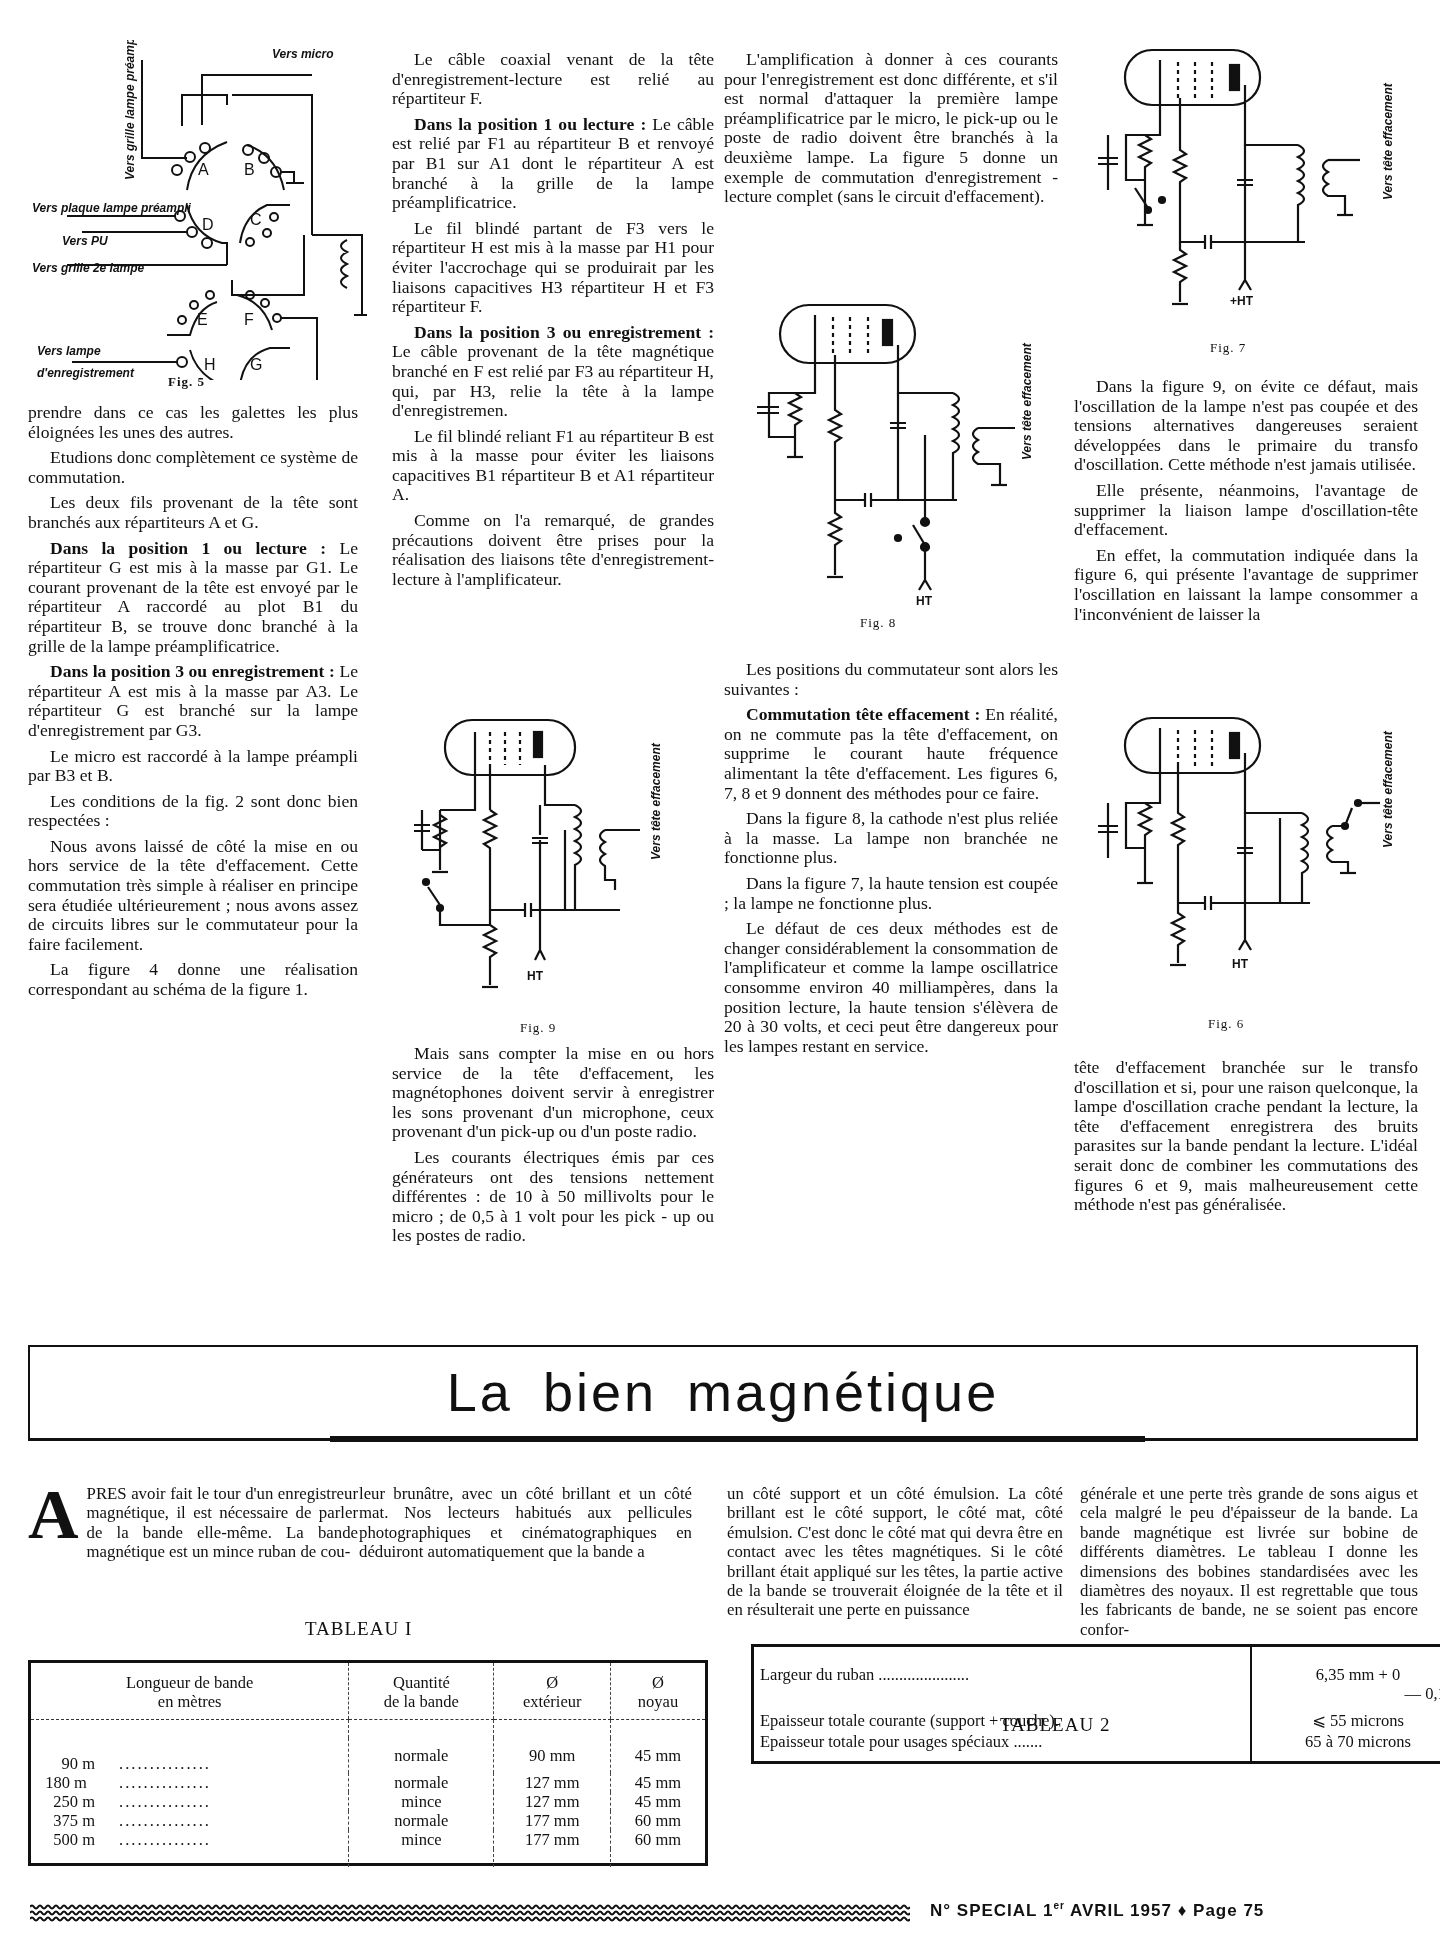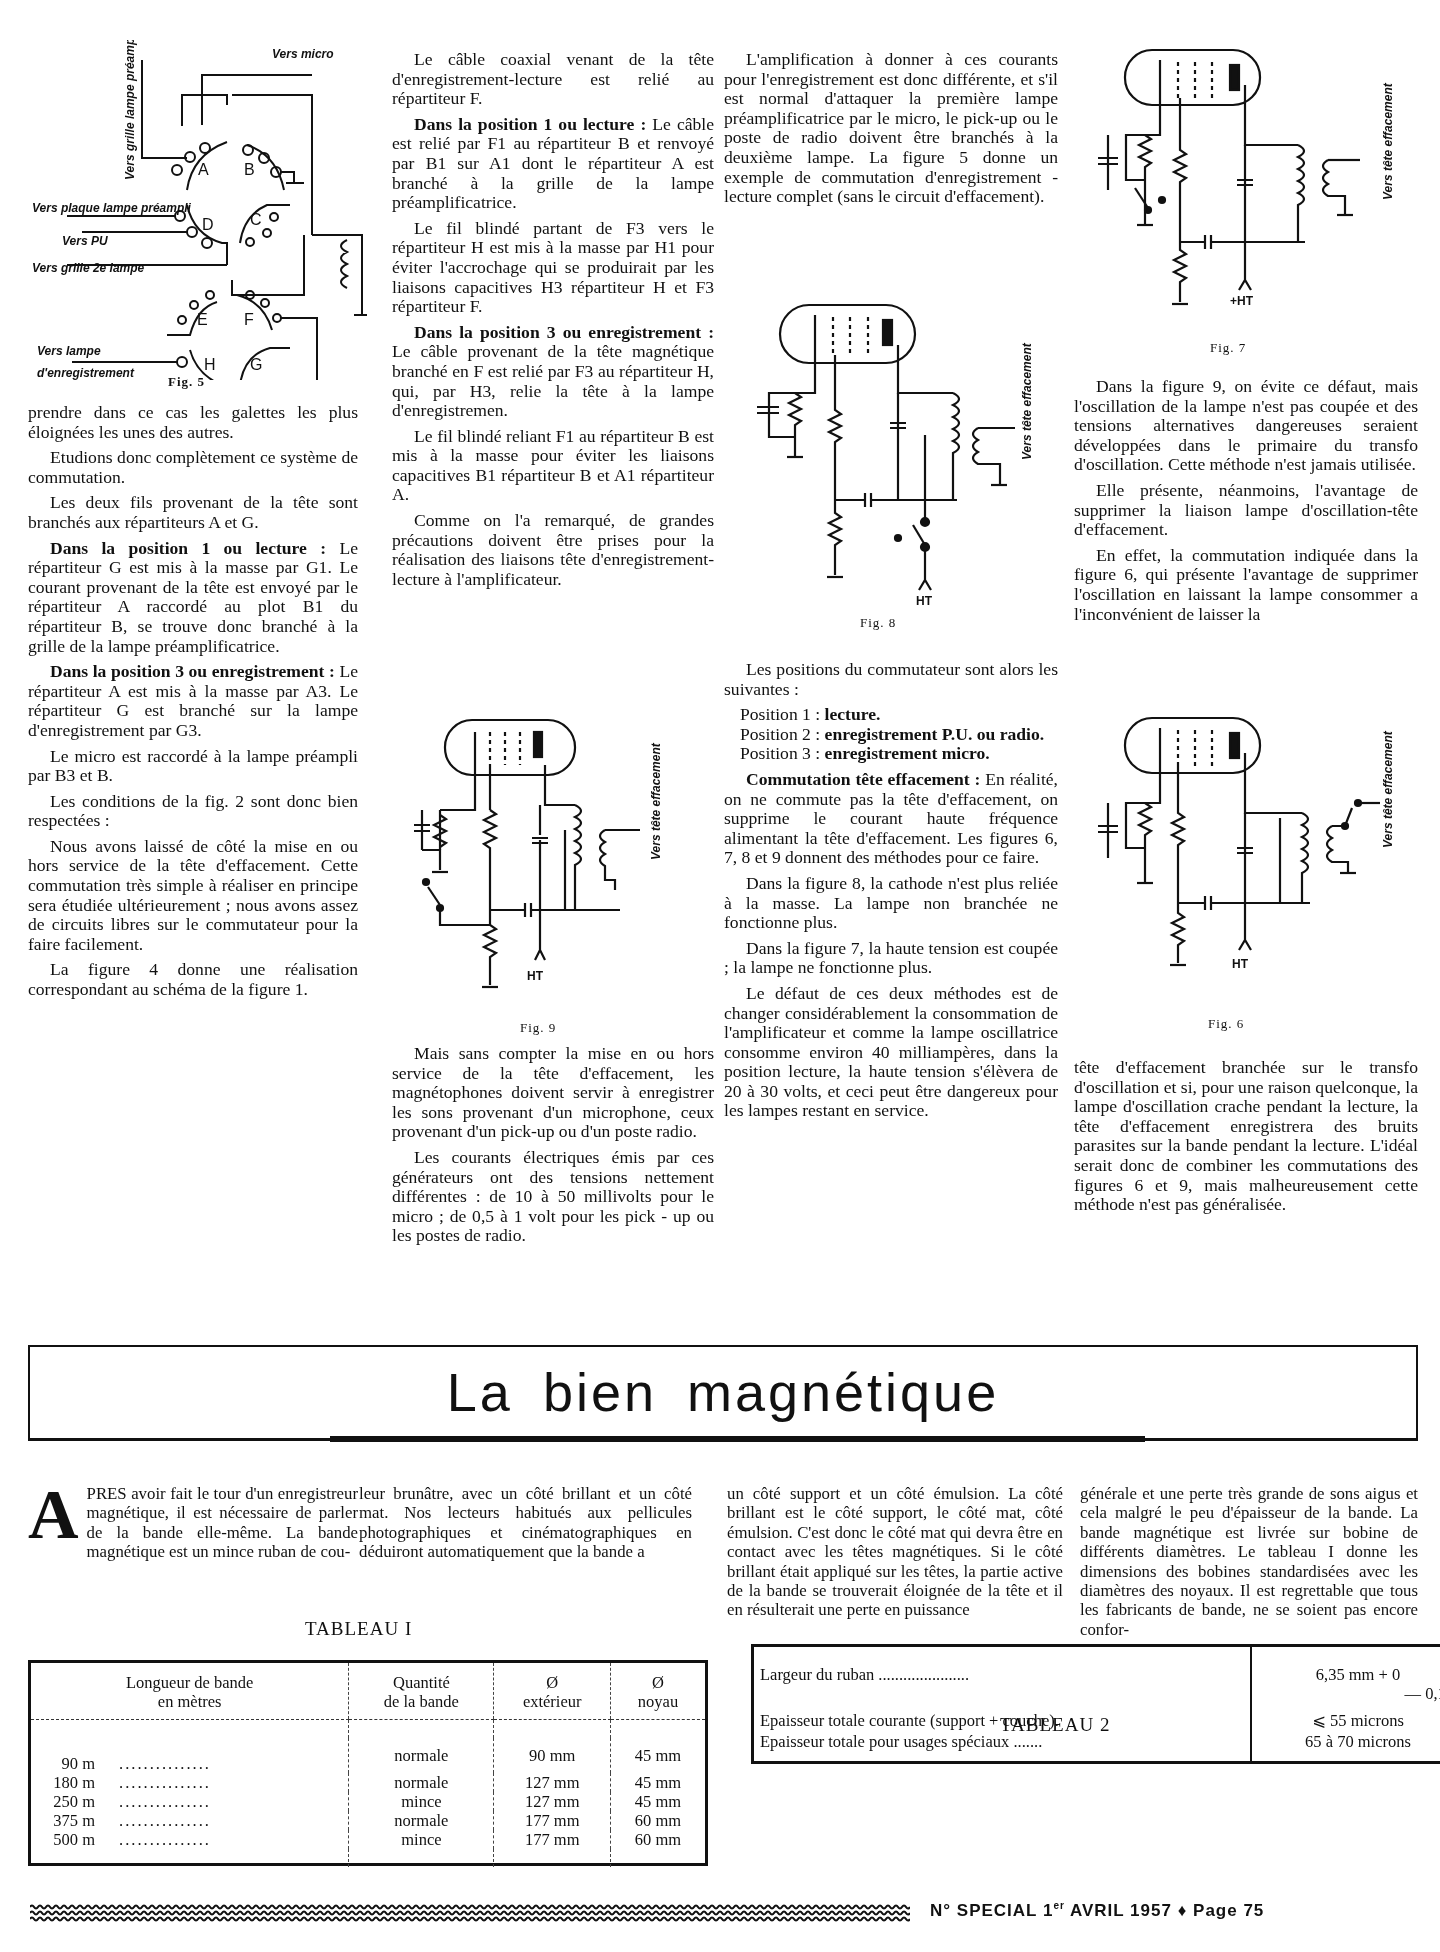--- a/index.html
+++ b/index.html
@@ -229,25 +229,20 @@
     <text x="181" y="310" font-size="12" font-weight="bold" font-family="Liberation Sans, sans-serif" fill="#111">HT</text>
     <g transform="translate(296,165) rotate(-90)">
       <text class="rot" x="0" y="0" fill="#111">Vers tête effacement</text>
     </g>
   </svg>
 </div>
 <div class="figcap light" style="left:860px; top:615px;">Fig. 8</div>
 
 <div class="col" style="left:724px; top:660px; width:334px;">
   <p>Les positions du commutateur sont alors les suivantes :</p>
-  <div class="pos-list">
-    <div><span>Position 1 :</span> <span class="b">lecture.</span></div>
-    <div><span>Position 2 :</span> <span class="b">enregistrement P.U. ou radio.</span></div>
-    <div><span>Position 3 :</span> <span class="b">enregistrement micro.</span></div>
-  </div>
   <p><span class="b">Commutation tête effacement :</span><span> En réalité, on ne commute pas la tête d'effacement, on supprime le courant haute fréquence alimentant la tête d'effacement. Les figures 6, 7, 8 et 9 donnent des méthodes pour ce faire.</span></p>
   <p>Dans la figure 8, la cathode n'est plus reliée à la masse. La lampe non branchée ne fonctionne plus.</p>
   <p>Dans la figure 7, la haute tension est coupée ; la lampe ne fonctionne plus.</p>
   <p>Le défaut de ces deux méthodes est de changer considérablement la consommation de l'amplificateur et comme la lampe oscillatrice consomme environ 40 milliampères, dans la position lecture, la haute tension s'élèvera de 20 à 30 volts, et ceci peut être dangereux pour les lampes restant en service.</p>
 </div>
 
 <div class="fig" style="left:1090px; top:40px; width:310px; height:300px;">
   <svg width="310" height="300" viewBox="0 0 310 300">
     <g stroke="#111" stroke-width="2.2" fill="none">
       <rect x="35" y="10" width="135" height="55" rx="27"></rect>
@@ -370,21 +365,21 @@
           <td class="sep"></td>
           <td class="sep"></td>
         </tr>
     <tr>
           <td class="lenc"><span style="display: inline-block; width: 58px; text-align: right; margin-top: 16px;">90 m</span><span style="margin-left: 24px; letter-spacing: 2px;">...............</span></td>
           <td class="ctr sep"><span>normale</span></td>
           <td class="ctr sep"><span>90 mm</span></td>
           <td class="ctr sep"><span>45 mm</span></td>
         </tr>
         <tr>
-          <td class="lenc"><span style="display: inline-block; width: 58px; text-align: right;">180 m</span><span style="margin-left: 24px; letter-spacing: 2px;">...............</span></td>
+          <td class="lenc"><span style="display: inline-block; width: 58px; text-align: center;">180 m</span><span style="margin-left: 24px; letter-spacing: 2px;">...............</span></td>
           <td class="ctr sep"><span>normale</span></td>
           <td class="ctr sep"><span>127 mm</span></td>
           <td class="ctr sep"><span>45 mm</span></td>
         </tr>
         <tr>
           <td class="lenc"><span style="display: inline-block; width: 58px; text-align: right;">250 m</span><span style="margin-left: 24px; letter-spacing: 2px;">...............</span></td>
           <td class="ctr sep"><span>mince</span></td>
           <td class="ctr sep"><span>127 mm</span></td>
           <td class="ctr sep"><span>45 mm</span></td>
         </tr>

